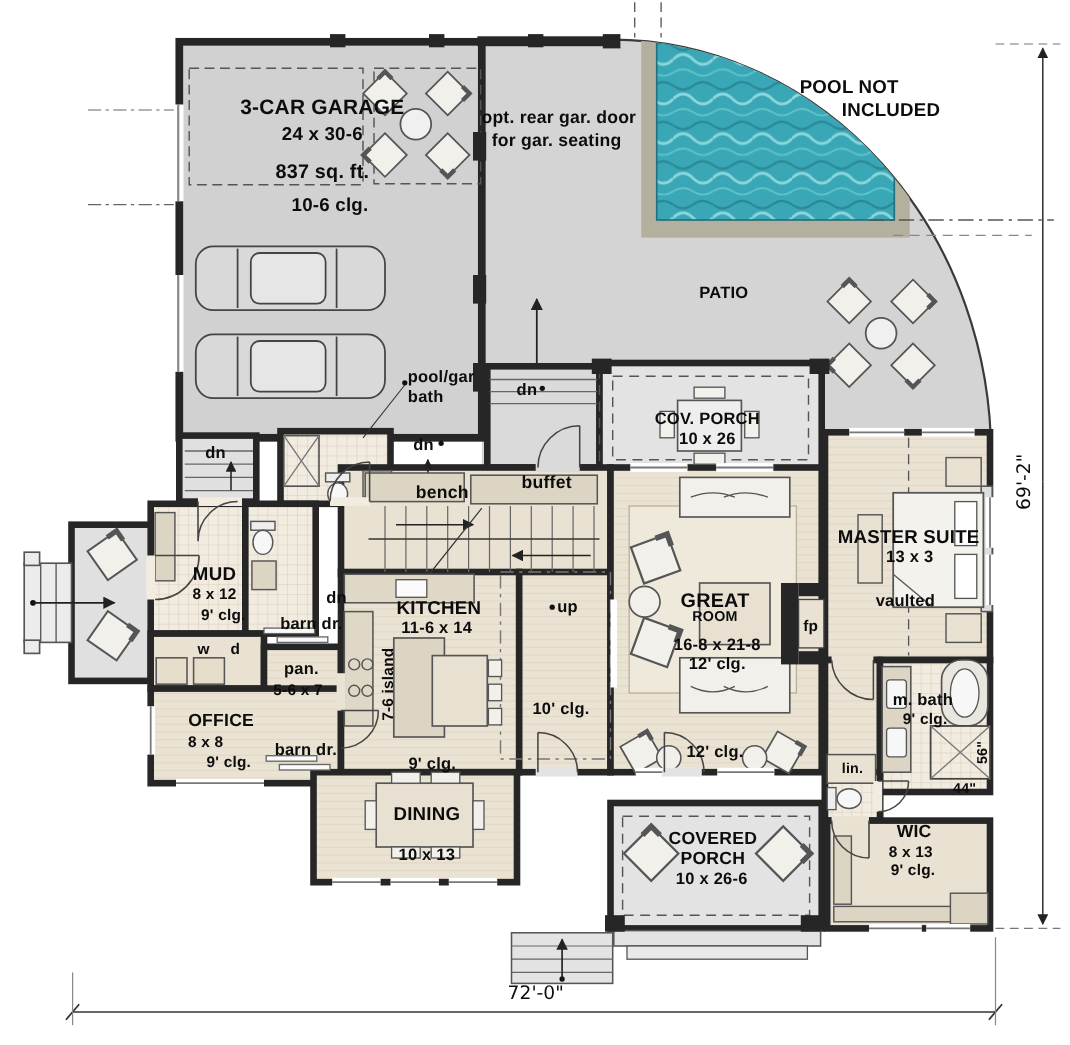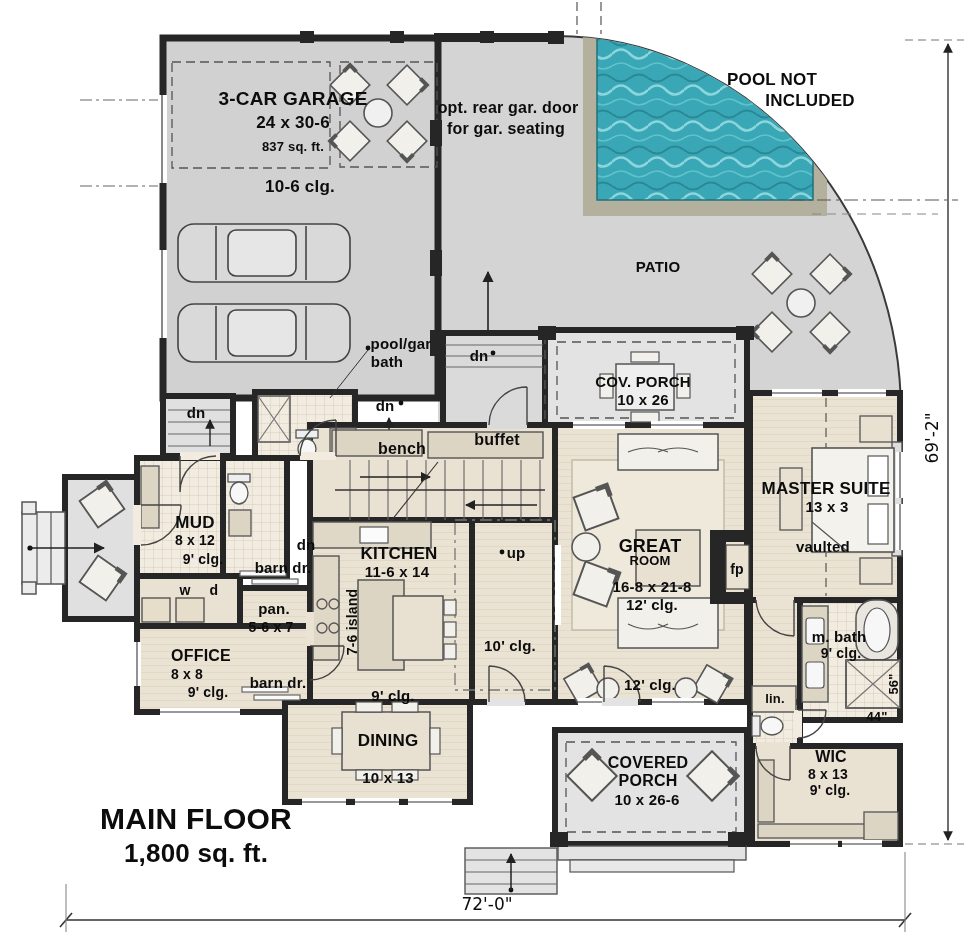--- a/index.html
+++ b/index.html
@@ -405,21 +405,21 @@
     <line x1="66" y1="920" x2="905" y2="920"></line>
     <line x1="60" y1="927" x2="72" y2="913" stroke-width="1.6"></line>
     <line x1="899" y1="927" x2="911" y2="913" stroke-width="1.6"></line>
     <line x1="66" y1="884" x2="66" y2="932" stroke="#888" stroke-width="1.1"></line>
     <line x1="905" y1="852" x2="905" y2="932" stroke="#888" stroke-width="1.1"></line>
   </g>
 </svg>
 
 <div class="lbl" style="left:293px;top:98px;font-size:19px">3-CAR GARAGE</div>
 <div class="lbl" style="left:293px;top:122px;font-size:17px">24 x 30-6</div>
-<div class="lbl" style="left:293px;top:146px;font-size:13px">837 sq. ft.</div>
+<div class="lbl" style="left:293px;top:156px;font-size:18px">837 sq. ft.</div>
 <div class="lbl" style="left:300px;top:186px;font-size:17px">10-6 clg.</div>
 <div class="lbl" style="left:508px;top:108px;font-size:16px">opt. rear gar. door</div>
 <div class="lbl" style="left:506px;top:129px;font-size:16px">for gar. seating</div>
 <div class="lbl" style="left:772px;top:79px;font-size:17px">POOL NOT</div>
 <div class="lbl" style="left:810px;top:100px;font-size:17px">INCLUDED</div>
 <div class="lbl" style="left:658px;top:266px;font-size:15px">PATIO</div>
 <div class="lbl" style="left:643px;top:381px;font-size:15px">COV. PORCH</div>
 <div class="lbl" style="left:643px;top:399px;font-size:15px">10 x 26</div>
 <div class="lbl" style="left:479px;top:355px;font-size:15px">dn</div>
 <div class="lbl" style="left:196px;top:412px;font-size:15px">dn</div>
@@ -462,18 +462,16 @@
 <div class="lbl" style="left:841px;top:653px;font-size:14px">9' clg.</div>
 <div class="lbl" style="left:775px;top:698px;font-size:13px">lin.</div>
 <div class="lbl v" style="left:893px;top:684px;font-size:13px">56"</div>
 <div class="lbl" style="left:877px;top:716px;font-size:13px">44"</div>
 <div class="lbl" style="left:831px;top:757px;font-size:16px">WIC</div>
 <div class="lbl" style="left:828px;top:774px;font-size:14px">8 x 13</div>
 <div class="lbl" style="left:830px;top:790px;font-size:14px">9' clg.</div>
 <div class="lbl" style="left:648px;top:763px;font-size:16px">COVERED</div>
 <div class="lbl" style="left:648px;top:781px;font-size:16px">PORCH</div>
 <div class="lbl" style="left:647px;top:799px;font-size:15px">10 x 26-6</div>
-<div class="lbl" style="left:196px;top:819px;font-size:30px">MAIN FLOOR</div>
-<div class="lbl" style="left:196px;top:853px;font-size:26px">1,800 sq. ft.</div>
 <div class="lbl n" style="left:487px;top:904px;font-size:17px">72'-0"</div>
 <div class="lbl n v" style="left:932px;top:438px;font-size:17px">69'-2"</div>
 
 </div>
 
 </body></html>

